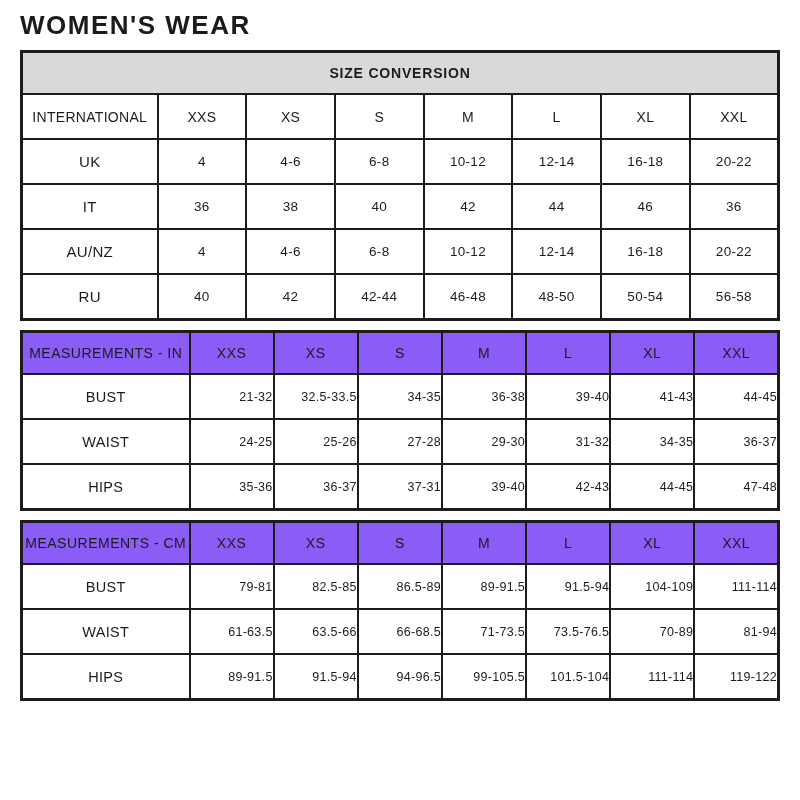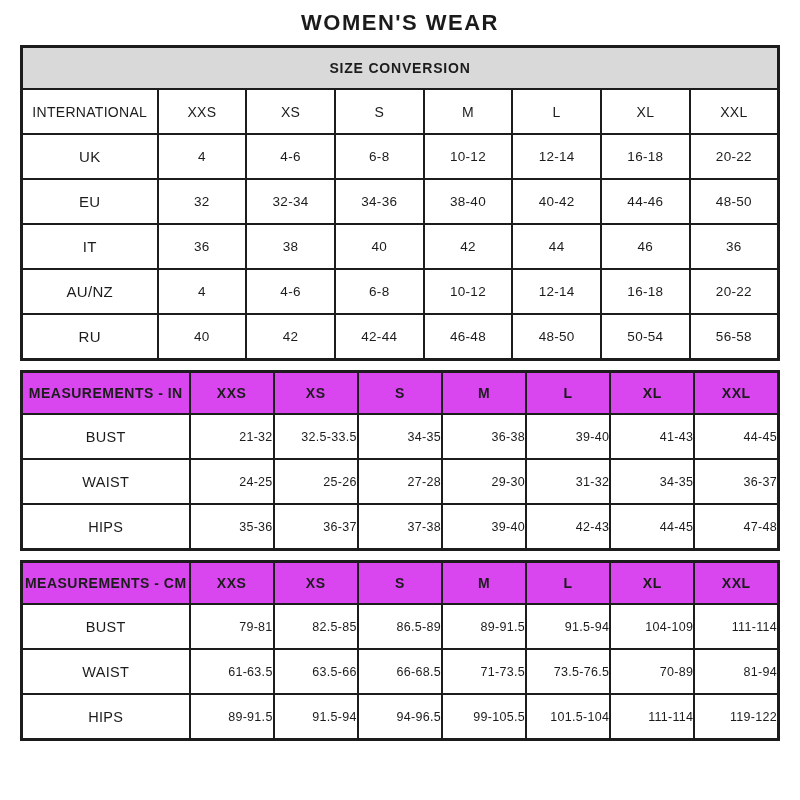--- a/index.html
+++ b/index.html
@@ -9,22 +9,22 @@
     width: 800px;
     height: 800px;
     font-family: "Liberation Sans", sans-serif;
     color: #1c1c1c;
   }
   .page {
     width: 760px;
     margin: 0 auto;
   }
   .title {
-    text-align: center;
-    font-size: 22px;
+    text-align: left;
+    font-size: 26px;
     font-weight: bold;
     letter-spacing: 1.5px;
     padding: 10px 0 9px 0;
     color: #1b1b1b;
   }
   table {
     width: 100%;
     border-collapse: collapse;
     table-layout: fixed;
     border: 3px solid #1c1c1c;
@@ -49,22 +49,22 @@
     text-align: center;
   }
   .conv tr.head td { height: 43px; font-size: 14px; text-align: center; }
   .conv td.lbl { height: 43px; font-size: 15px; }
   .conv td.val { font-size: 13.5px; }
   
   .meas { margin-top: 9px; }
   .meas col.c-label { width: 168px; }
   .meas tr.head td {
     height: 40px;
-    background: #d946ef;
-    font-weight: bold;
+    background: #8b5cf6;
+    font-weight: normal;
     font-size: 14px;
     letter-spacing: 0.5px;
   }
   .meas td.lbl { height: 43px; font-size: 14.5px; }
   .meas td.val { font-size: 12.5px; text-align: right; }
 </style>
 </head>
 <body>
 
 <div class="page">
@@ -96,30 +96,20 @@
           <td class="lbl">UK</td>
           <td class="val">4</td>
           <td class="val">4-6</td>
           <td class="val">6-8</td>
           <td class="val">10-12</td>
           <td class="val">12-14</td>
           <td class="val">16-18</td>
           <td class="val">20-22</td>
         </tr>
         <tr>
-          <td class="lbl">EU</td>
-          <td class="val">32</td>
-          <td class="val">32-34</td>
-          <td class="val">34-36</td>
-          <td class="val">38-40</td>
-          <td class="val">40-42</td>
-          <td class="val">44-46</td>
-          <td class="val">48-50</td>
-        </tr>
-        <tr>
           <td class="lbl">IT</td>
           <td class="val">36</td>
           <td class="val">38</td>
           <td class="val">40</td>
           <td class="val">42</td>
           <td class="val">44</td>
           <td class="val">46</td>
           <td class="val">36</td>
         </tr>
         <tr>
@@ -180,21 +170,21 @@
           <td class="val">27-28</td>
           <td class="val">29-30</td>
           <td class="val">31-32</td>
           <td class="val">34-35</td>
           <td class="val">36-37</td>
         </tr>
         <tr>
           <td class="lbl">HIPS</td>
           <td class="val">35-36</td>
           <td class="val">36-37</td>
-          <td class="val">37-38</td>
+          <td class="val">37-31</td>
           <td class="val">39-40</td>
           <td class="val">42-43</td>
           <td class="val">44-45</td>
           <td class="val">47-48</td>
         </tr>
       </tbody>
   </table>
 
   <table class="meas">
     <colgroup>

